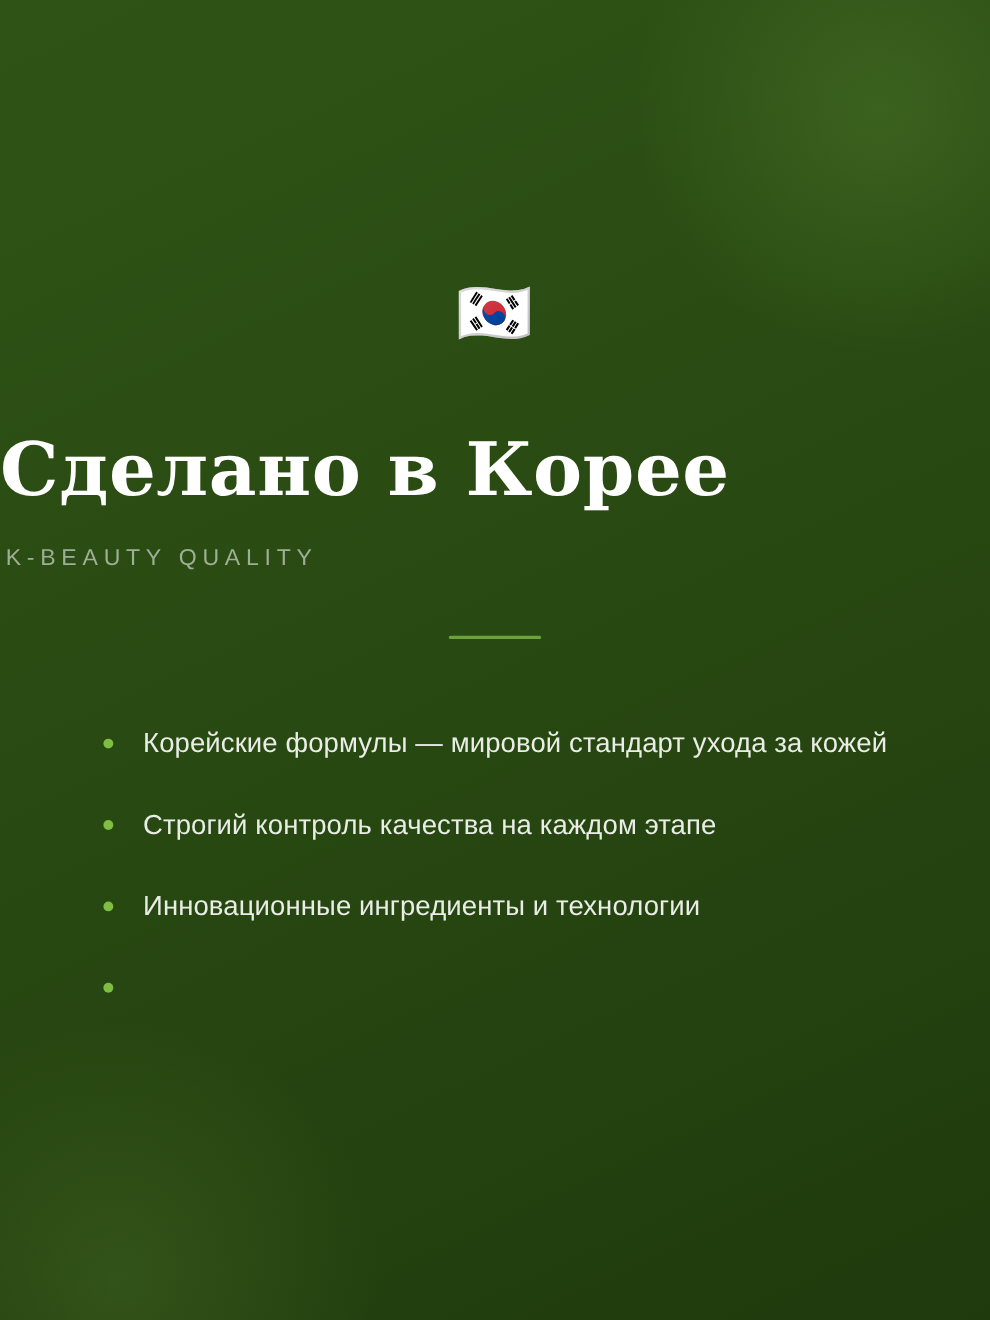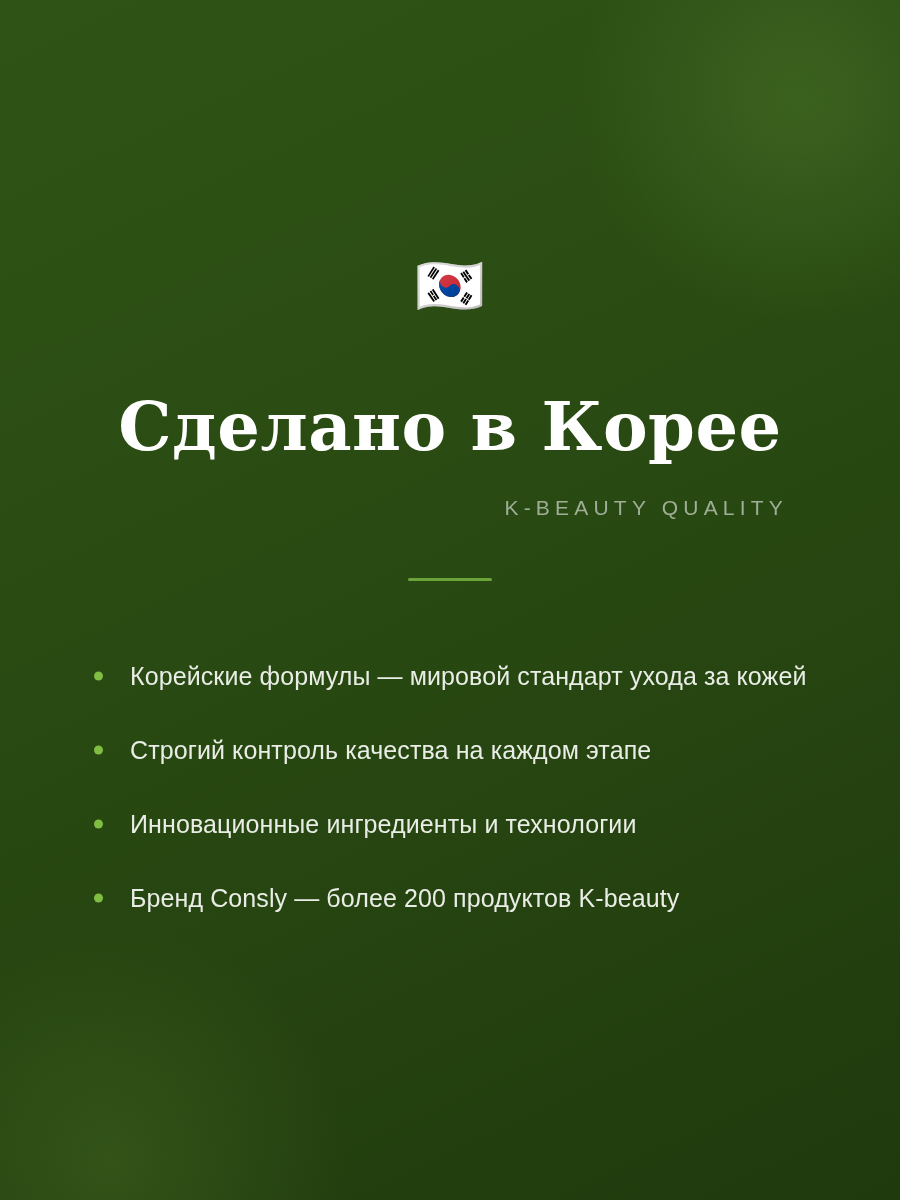--- a/index.html
+++ b/index.html
@@ -39,37 +39,37 @@
     letter-spacing: 0;
     display: inline-block;
   }
 
   
   .headline {
     position: absolute;
     top: 386px;
     left: 0;
     width: 900px;
-    text-align: center;
+    text-align: left;
     font-family: "DejaVu Serif", "Liberation Serif", serif;
     font-weight: 700;
     font-size: 67px;
     line-height: 82px;
     color: #ffffff;
     letter-spacing: 0.5px;
     margin: 0;
   }
 
   
   .subtitle {
     position: absolute;
     top: 494px;
     left: 0;
     width: 788px;
-    text-align: right;
+    text-align: left;
     font-size: 21px;
     line-height: 28px;
     font-weight: 400;
     letter-spacing: 5.2px;
     color: #9fae96;
     text-transform: uppercase;
     margin: 0;
     text-indent: 5.2px;
   }
 
@@ -149,17 +149,16 @@
     <li class="bullet-item">
       <span class="bullet-dot"></span>
       <span class="bullet-text">Строгий контроль качества на каждом этапе</span>
     </li>
     <li class="bullet-item">
       <span class="bullet-dot"></span>
       <span class="bullet-text">Инновационные ингредиенты и технологии</span>
     </li>
     <li class="bullet-item">
       <span class="bullet-dot"></span>
-      <span class="bullet-text">Бренд Consly — более 200 продуктов K-beauty</span>
     </li>
   </ul>
 
 </div>
 
 </body></html>

